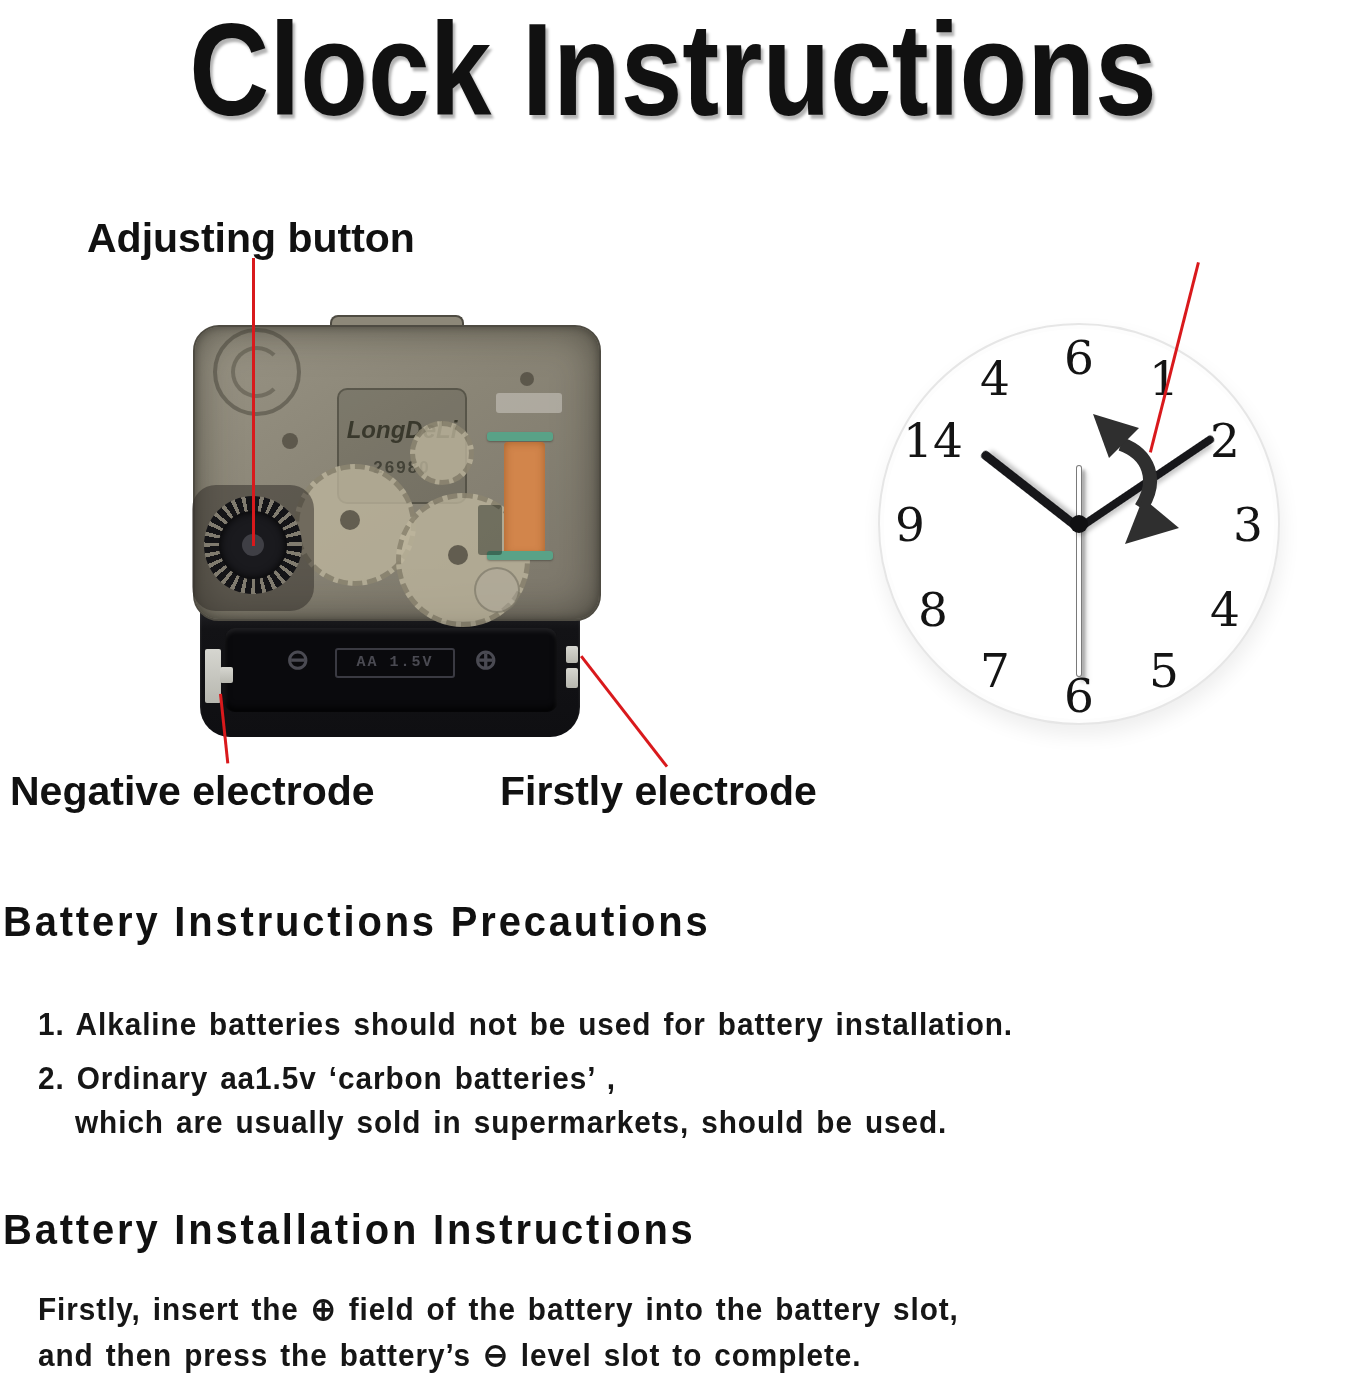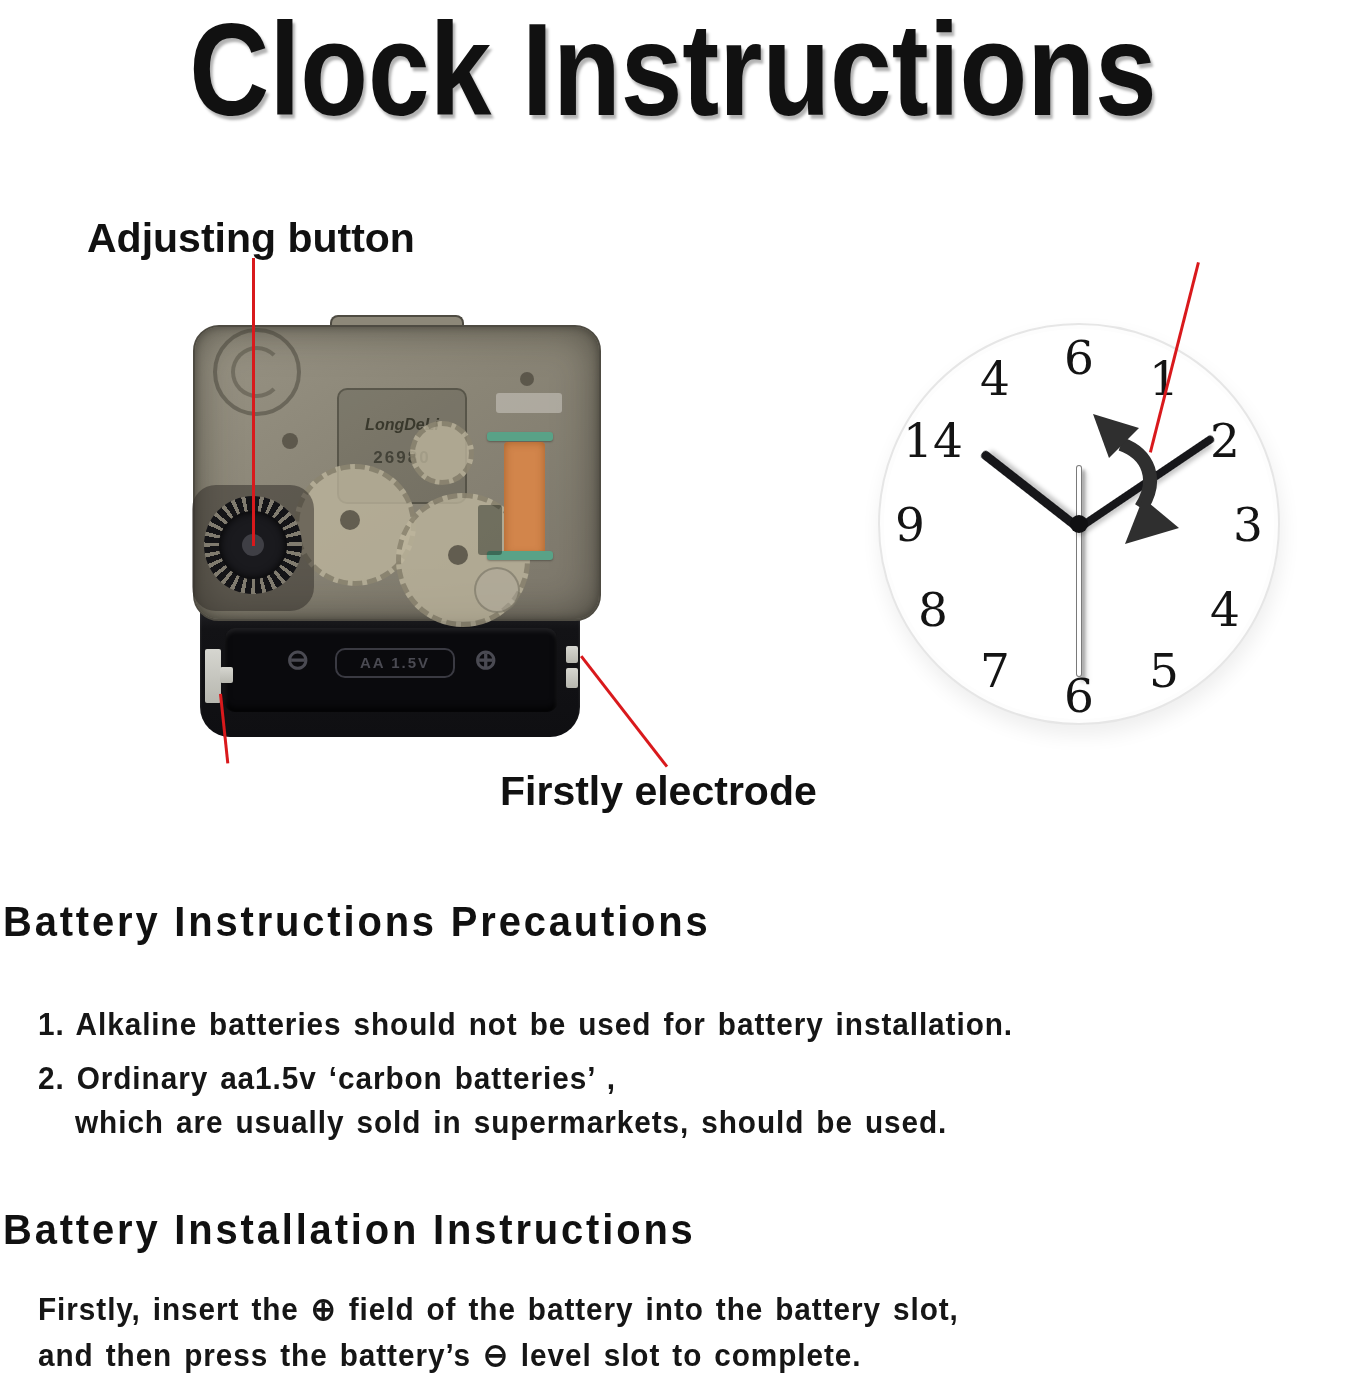--- a/index.html
+++ b/index.html
@@ -35,42 +35,42 @@
     left:10px;top:283px;width:380px;height:139px;border-radius:10px 10px 30px 30px;
     background:linear-gradient(180deg,#2a2a2e 0%,#131316 22%,#0f0f12 100%);
     box-shadow:inset 0 2px 3px rgba(255,255,255,0.15);
   }
   .bat-slot{
     left:35px;top:313px;width:332px;height:84px;border-radius:10px;background:#0a0a0d;
     box-shadow:inset 0 3px 5px rgba(255,255,255,0.10), inset 0 -4px 6px rgba(0,0,0,0.8);
   }
   .emboss{color:#4a4a52;font-weight:700;}
   .bat-plate{
-    left:145px;top:333px;width:116px;height:26px;border:2px solid #3a3a42;border-radius:10px;
-    text-align:center;font-size:15px;line-height:26px;letter-spacing:2px;
+    left:145px;top:333px;width:116px;height:26px;border:2px solid #3a3a42;border-radius:3px;
+    text-align:center;font-size:15px;line-height:26px;letter-spacing:2px;font-family:Liberation Mono, monospace;
   }
   .metal{background:linear-gradient(180deg,#d6d6d0,#b7b7af);border-radius:2px;}
   .hinge-tab{left:173px;top:281px;width:34px;height:15px;background:#b9b9b2;border:1px solid #8a8a82;border-radius:2px;}
   .mv-case{
     left:3px;top:10px;width:404px;height:292px;border-radius:26px;
     background:linear-gradient(145deg,#989384 0%,#8a8576 45%,#7b766a 100%);
     border:2px solid #4e4b42;
     box-shadow:inset 0 0 42px rgba(35,32,25,0.55), inset 0 0 8px rgba(0,0,0,0.35);
   }
   .mv-tab{
     left:140px;top:0px;width:130px;height:26px;border-radius:8px 8px 0 0;
     background:#8d8879;border:2px solid #4e4b42;border-bottom:none;
   }
   .ce-ring{left:23px;top:13px;width:80px;height:80px;border-radius:50%;border:4px solid rgba(55,52,42,0.42);}
   .ce-ring-inner{left:14px;top:14px;width:44px;height:44px;border-radius:50%;border:4px solid rgba(55,52,42,0.35);border-right-color:transparent;}
   .brand-plate{
     left:147px;top:73px;width:126px;height:112px;border-radius:10px;
     border:2px solid rgba(40,40,30,0.4);background:rgba(60,58,48,0.22);text-align:center;
   }
-  .brand-name{display:block;margin-top:26px;font-size:16px;font-weight:700;font-style:italic;color:rgba(46,46,34,0.85);}
+  .brand-name{display:block;margin-top:26px;font-size:24px;font-weight:700;font-style:italic;color:rgba(46,46,34,0.85);}
   .brand-model{display:block;margin-top:14px;font-size:17px;font-weight:700;letter-spacing:2px;color:rgba(50,50,40,0.75);}
   .gear{border-radius:50%;background:rgba(190,182,158,0.78);border:5px dashed rgba(100,95,78,0.5);}
   .gear-dot{border-radius:50%;background:rgba(85,80,68,0.85);}
   .coil{left:314px;top:127px;width:41px;height:114px;background:#d2854b;border-radius:4px;box-shadow:inset 0 0 8px rgba(120,60,10,0.5);}
   .pcb{background:#59a287;border-radius:3px;box-shadow:0 1px 2px rgba(0,0,0,0.3);}
   .pcb-dark{left:288px;top:190px;width:24px;height:50px;background:rgba(15,22,15,0.4);border-radius:3px;}
   .mv-window{left:306px;top:78px;width:66px;height:20px;background:rgba(205,203,195,0.55);border-radius:3px;}
   .small-part{left:284px;top:252px;width:42px;height:42px;border-radius:50%;background:rgba(175,170,155,0.5);border:2px solid rgba(90,85,70,0.4);}
   .wheel-housing{left:2px;top:170px;width:122px;height:126px;border-radius:24px;background:rgba(45,42,37,0.5);}
   .wheel-teeth{
@@ -101,20 +101,21 @@
   .rot-arrow{left:205px;top:85px;width:100px;height:140px;z-index:8;}
 </style>
 </head>
 <body>
 
 <div class="canvas">
 
   <div class="abs main-title">Clock Instructions</div>
 
   <div class="abs callout-label" style="left:87px;top:200px;margin-top:15px;">Adjusting button</div>
+  <div class="abs callout-label" style="left:10px;top:768px;">Negative electrode</div>
   <div class="abs callout-label" style="left:500px;top:768px;">Firstly electrode</div>
 
   <div class="abs red-line" style="left:252px;top:258px;height:288px;"></div>
   <div class="abs red-line" style="left:1197px;top:262px;height:196px;transform:rotate(14.2deg);"></div>
   <div class="abs red-line" style="left:219px;top:694px;height:70px;transform:rotate(-6deg);"></div>
   <div class="abs red-line" style="left:580px;top:657px;height:140px;transform:rotate(-37.8deg);"></div>
 
   <div class="abs photo">
 
     <div class="abs bat-box">

